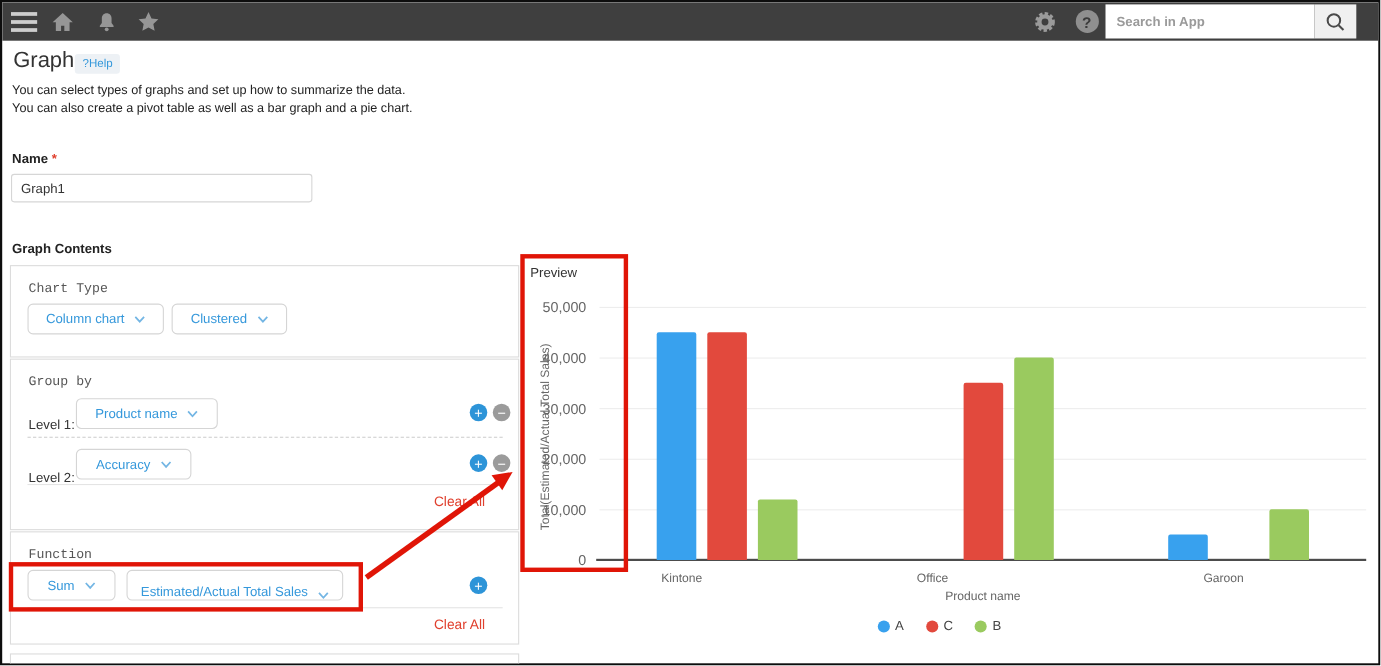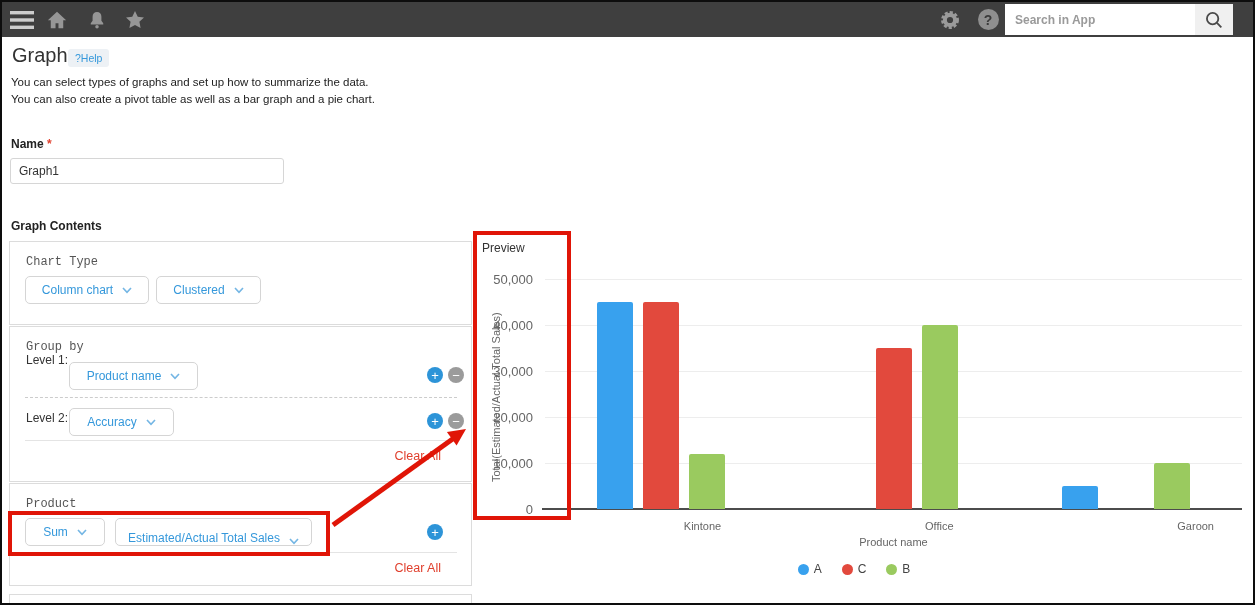--- a/index.html
+++ b/index.html
@@ -36,21 +36,21 @@
   .clear-all { position:absolute; right:30px; color:#e0402e; font-size:12.5px; cursor:pointer; }
   
   #preview-label { position:absolute; left:480px; top:239px; font-size:12px; color:#333; }
   #chart { position:absolute; left:457px; top:277px; width:790px; height:310px; }
   #yticks { position:absolute; left:0; top:0; width:80px; height:230px; }
   .ytick { position:absolute; right:6px; width:74px; text-align:right; font-size:13px; color:#666; }
   #plot { position:absolute; left:86px; top:0; width:697px; height:230px; }
   .gridline { position:absolute; left:0; width:100%; height:1px; background:#ededed; }
   .axis { position:absolute; left:-3px; right:0; bottom:-1px; height:2px; background:#4c4c4c; }
   .bar { position:absolute; bottom:0; width:36px; border-radius:2px 2px 0 0; }
-  .cat-label { position:absolute; width:120px; text-align:right; font-size:11px; color:#666; top:241px; }
+  .cat-label { position:absolute; width:120px; text-align:left; font-size:11px; color:#666; top:241px; }
   #xlabel { position:absolute; left:86px; top:257px; width:697px; text-align:center; font-size:11px; color:#666; }
   #ytitle { position:absolute; left:31px; top:203px; transform:rotate(-90deg); transform-origin:0 0; white-space:nowrap; font-size:11px; color:#666; }
   #legend { position:absolute; left:0; top:283px; width:790px; display:flex; justify-content:center; gap:20px; align-items:center; }
   .leg-item { display:flex; align-items:center; gap:5px; font-size:12px; color:#444; }
   .leg-dot { width:11px; height:11px; border-radius:50%; display:inline-block; }
   
   .anno-box { position:absolute; border:4px solid #e01507; pointer-events:none; }
   #anno-svg { position:absolute; left:0; top:0; pointer-events:none; }
 </style>
 </head>
@@ -129,48 +129,48 @@
       <span>Clustered</span>
       <svg width="10" height="7" viewBox="0 0 10 7">
           <polyline points="1,1 5,5.4 9,1" fill="none" stroke="#74b6e4" stroke-width="1.6"></polyline>
         </svg>
     </button>
   </div>
 
   <div class="panel" style="top:324px; height:156px;">
     <div class="sec-label">Group by</div>
 
-    <div class="lvl-label" style="top:26px;">Level 1:</div>
+    <div class="lvl-label" style="top:52px;">Level 1:</div>
     <button class="dd" style="left:59px; top:35px; width:129px;">
       <span>Product name</span>
       <svg width="10" height="7" viewBox="0 0 10 7">
           <polyline points="1,1 5,5.4 9,1" fill="none" stroke="#74b6e4" stroke-width="1.6"></polyline>
         </svg>
     </button>
     <button class="circle-btn plus" style="left:417px; top:40px;"><span>+</span></button>
     <button class="circle-btn minus" style="left:438px; top:40px;"><span>−</span></button>
 
     <div class="divider dashed" style="top:70px;"></div>
 
-    <div class="lvl-label" style="top:84px;">Level 2:</div>
+    <div class="lvl-label" style="top:100px;">Level 2:</div>
     <button class="dd" style="left:59px; top:81px; width:105px;">
       <span>Accuracy</span>
       <svg width="10" height="7" viewBox="0 0 10 7">
           <polyline points="1,1 5,5.4 9,1" fill="none" stroke="#74b6e4" stroke-width="1.6"></polyline>
         </svg>
     </button>
     <button class="circle-btn plus" style="left:417px; top:86px;"><span>+</span></button>
     <button class="circle-btn minus" style="left:438px; top:86px;"><span>−</span></button>
 
     <div class="divider" style="top:113px;"></div>
     <div class="clear-all" style="top:122px;">Clear All</div>
   </div>
 
   <div class="panel" style="top:481px; height:103px;">
-    <div class="sec-label">Product</div>
+    <div class="sec-label">Function</div>
     <button class="dd" style="left:15px; top:34px; width:80px;">
       <span>Sum</span>
       <svg width="10" height="7" viewBox="0 0 10 7">
           <polyline points="1,1 5,5.4 9,1" fill="none" stroke="#74b6e4" stroke-width="1.6"></polyline>
         </svg>
     </button>
     <button class="dd" style="left:105px; top:34px; width:197px;align-items:flex-end;">
       <span>Estimated/Actual Total Sales</span>
       <svg width="10" height="7" viewBox="0 0 10 7">
           <polyline points="1,1 5,5.4 9,1" fill="none" stroke="#74b6e4" stroke-width="1.6"></polyline>

